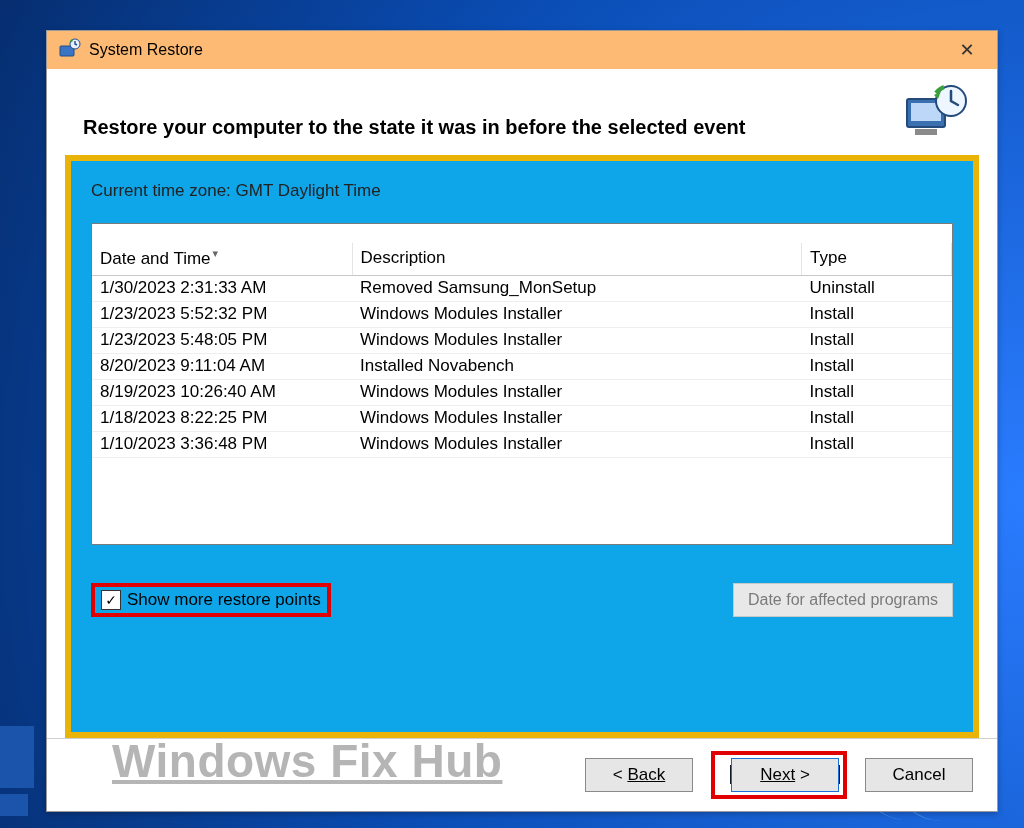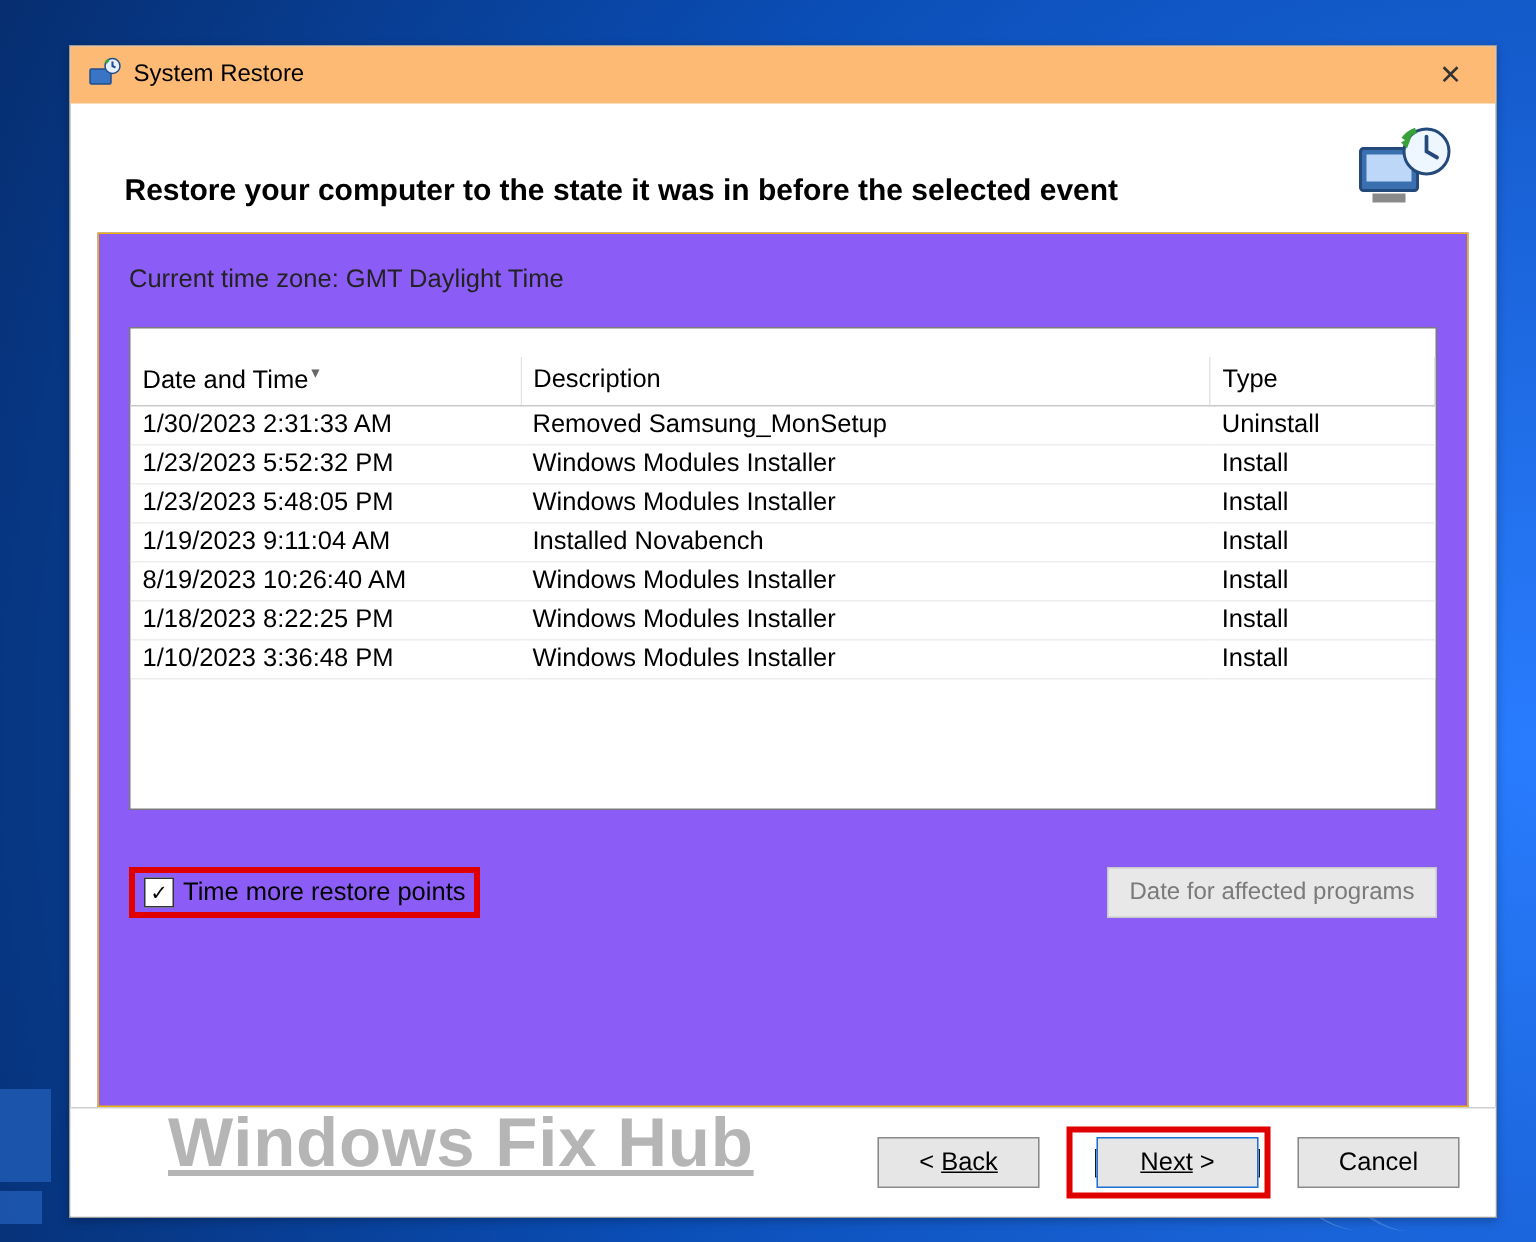--- a/index.html
+++ b/index.html
@@ -113,26 +113,26 @@
     font-size: 20px;
     font-weight: 700;
     color: #000;
     flex: 1;
     padding-top: 4px;
   }
   .restore-icon { width: 72px; height: 56px; flex: 0 0 auto; }
 
   .inner {
     margin: 8px 18px 0 18px;
-    border: 1px solid #eab308;
+    border: 6px solid #eab308;
     flex: 1;
     display: flex;
     flex-direction: column;
     padding: 20px 20px 28px 20px;
-    background: #8b5cf6;
+    background: #0ea5e9;
     position: relative;
   }
 
   .tz-line {
     font-size: 17px;
     color: #222;
     margin-bottom: 22px;
   }
 
   .table-wrap {
@@ -381,21 +381,21 @@
               <td>1/23/2023 5:52:32 PM</td>
               <td>Windows Modules Installer</td>
               <td>Install</td>
             </tr>
             <tr>
               <td>1/23/2023 5:48:05 PM</td>
               <td>Windows Modules Installer</td>
               <td>Install</td>
             </tr>
             <tr>
-              <td>1/19/2023 9:11:04 AM</td>
+              <td>8/20/2023 9:11:04 AM</td>
               <td>Installed Novabench</td>
               <td>Install</td>
             </tr>
             <tr>
               <td>8/19/2023 10:26:40 AM</td>
               <td>Windows Modules Installer</td>
               <td>Install</td>
             </tr>
             <tr>
               <td>1/18/2023 8:22:25 PM</td>
@@ -407,21 +407,21 @@
               <td>Windows Modules Installer</td>
               <td>Install</td>
             </tr>
           </tbody>
         </table>
       </div>
 
       <div class="below-table">
         <label class="chk-box">
           <span class="chk">✓</span>
-          <span class="chk-label">Time more restore points</span>
+          <span class="chk-label">Show more restore points</span>
         </label>
         <span class="spacer"></span>
         <button class="scan-btn" disabled="">Date for affected programs</button>
       </div>
     </div>
 
     <div class="footer">
       <button class="wbtn">
         &lt;&nbsp;<span class="ul">Back</span>
       </button>

